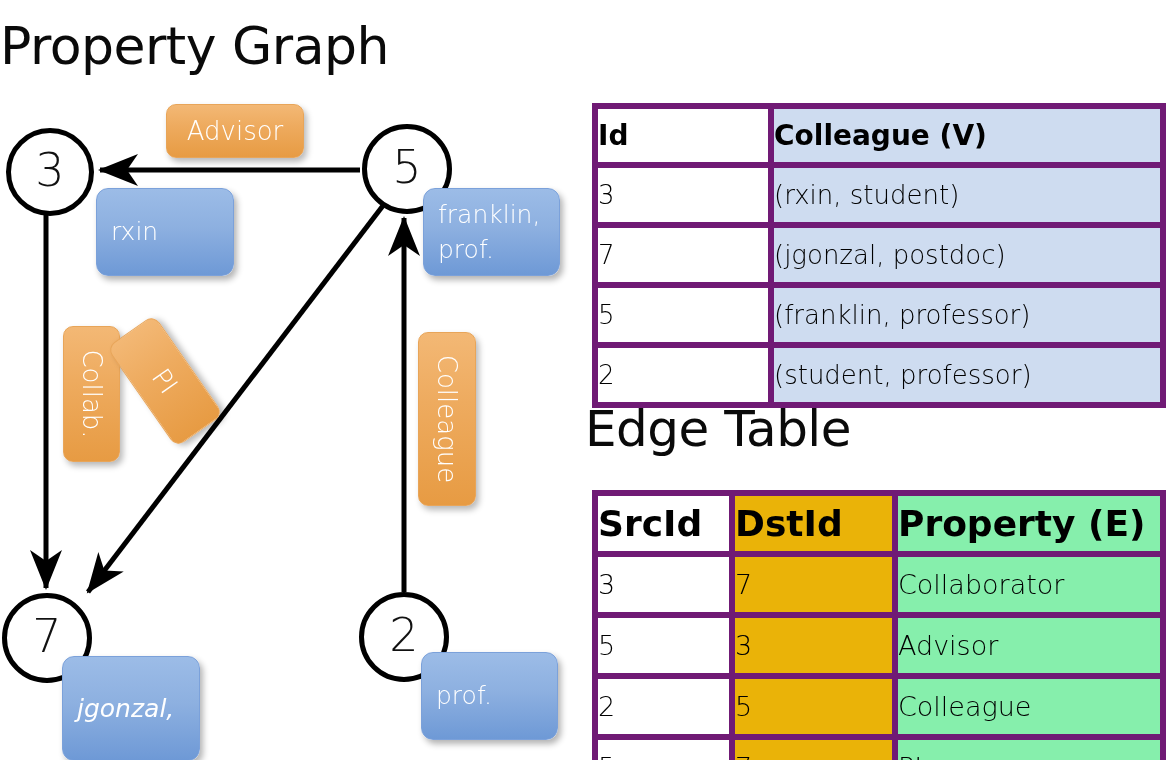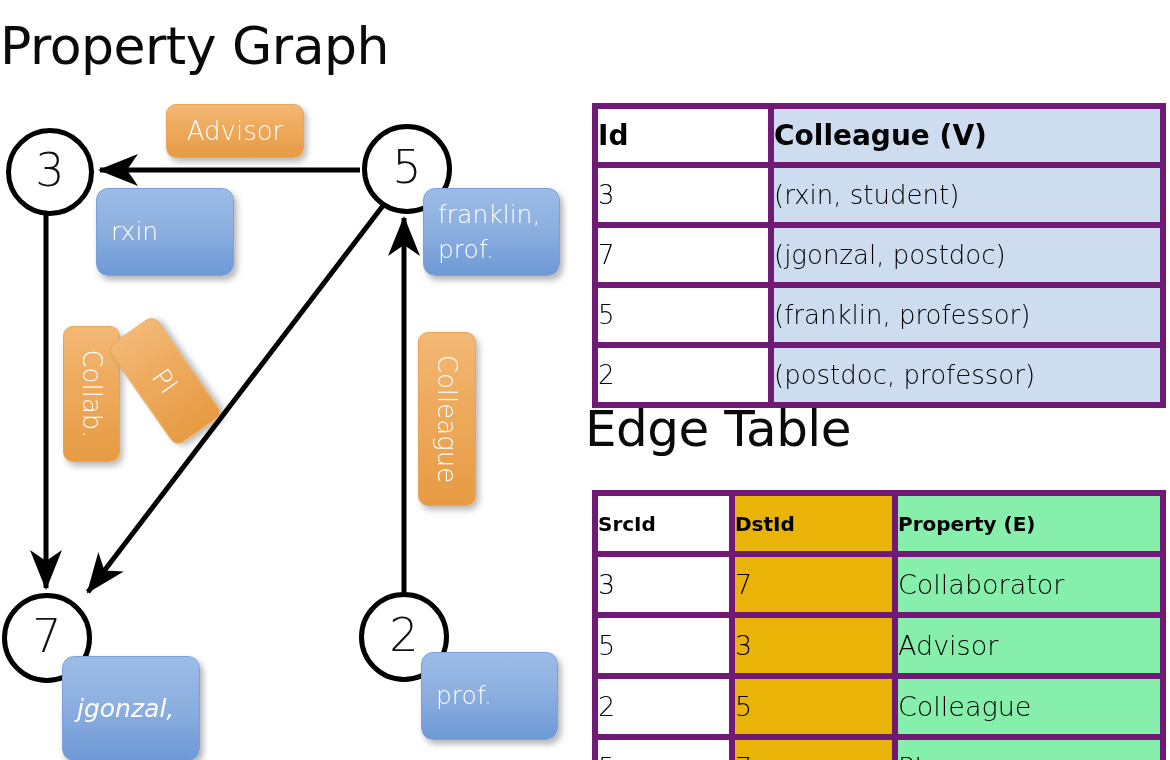--- a/index.html
+++ b/index.html
@@ -136,21 +136,21 @@
   #vertex-table th, #vertex-table td { height: 54px; font-size: 26px; }
   #vertex-table th { height: 53px; font-size: 28px; }
   #vertex-table .col-id { width: 170px; background: #ffffff; }
   #vertex-table .col-prop {
     background: #cedcf0;
     border-left: 4px double #000000;
   }
 
   #edge-table { left: 592px; top: 490px; width: 574px; }
   #edge-table th, #edge-table td { height: 55px; font-size: 27px; }
-  #edge-table th { font-size: 20px; }
+  #edge-table th { font-size: 36px; }
   #edge-table .col-src { width: 131px; background: #ffffff; }
   #edge-table .col-dst { width: 157px; background: #eab308; }
   #edge-table .col-eprop {
     background: #86efac;
     border-left: 3px solid #000000;
   }
 </style>
 </head>
 <body>
 
@@ -233,21 +233,21 @@
       <tr>
         <td class="col-id">7</td>
         <td class="col-prop">(jgonzal, postdoc)</td>
       </tr>
       <tr>
         <td class="col-id">5</td>
         <td class="col-prop">(franklin, professor)</td>
       </tr>
       <tr>
         <td class="col-id">2</td>
-        <td class="col-prop">(postdoc, professor)</td>
+        <td class="col-prop">(student, professor)</td>
       </tr>
     </tbody>
   </table>
 
   <table class="tbl" id="edge-table">
     <thead>
       <tr>
         <th class="col-src">SrcId</th>
         <th class="col-dst">DstId</th>
         <th class="col-eprop">Property (E)</th>

